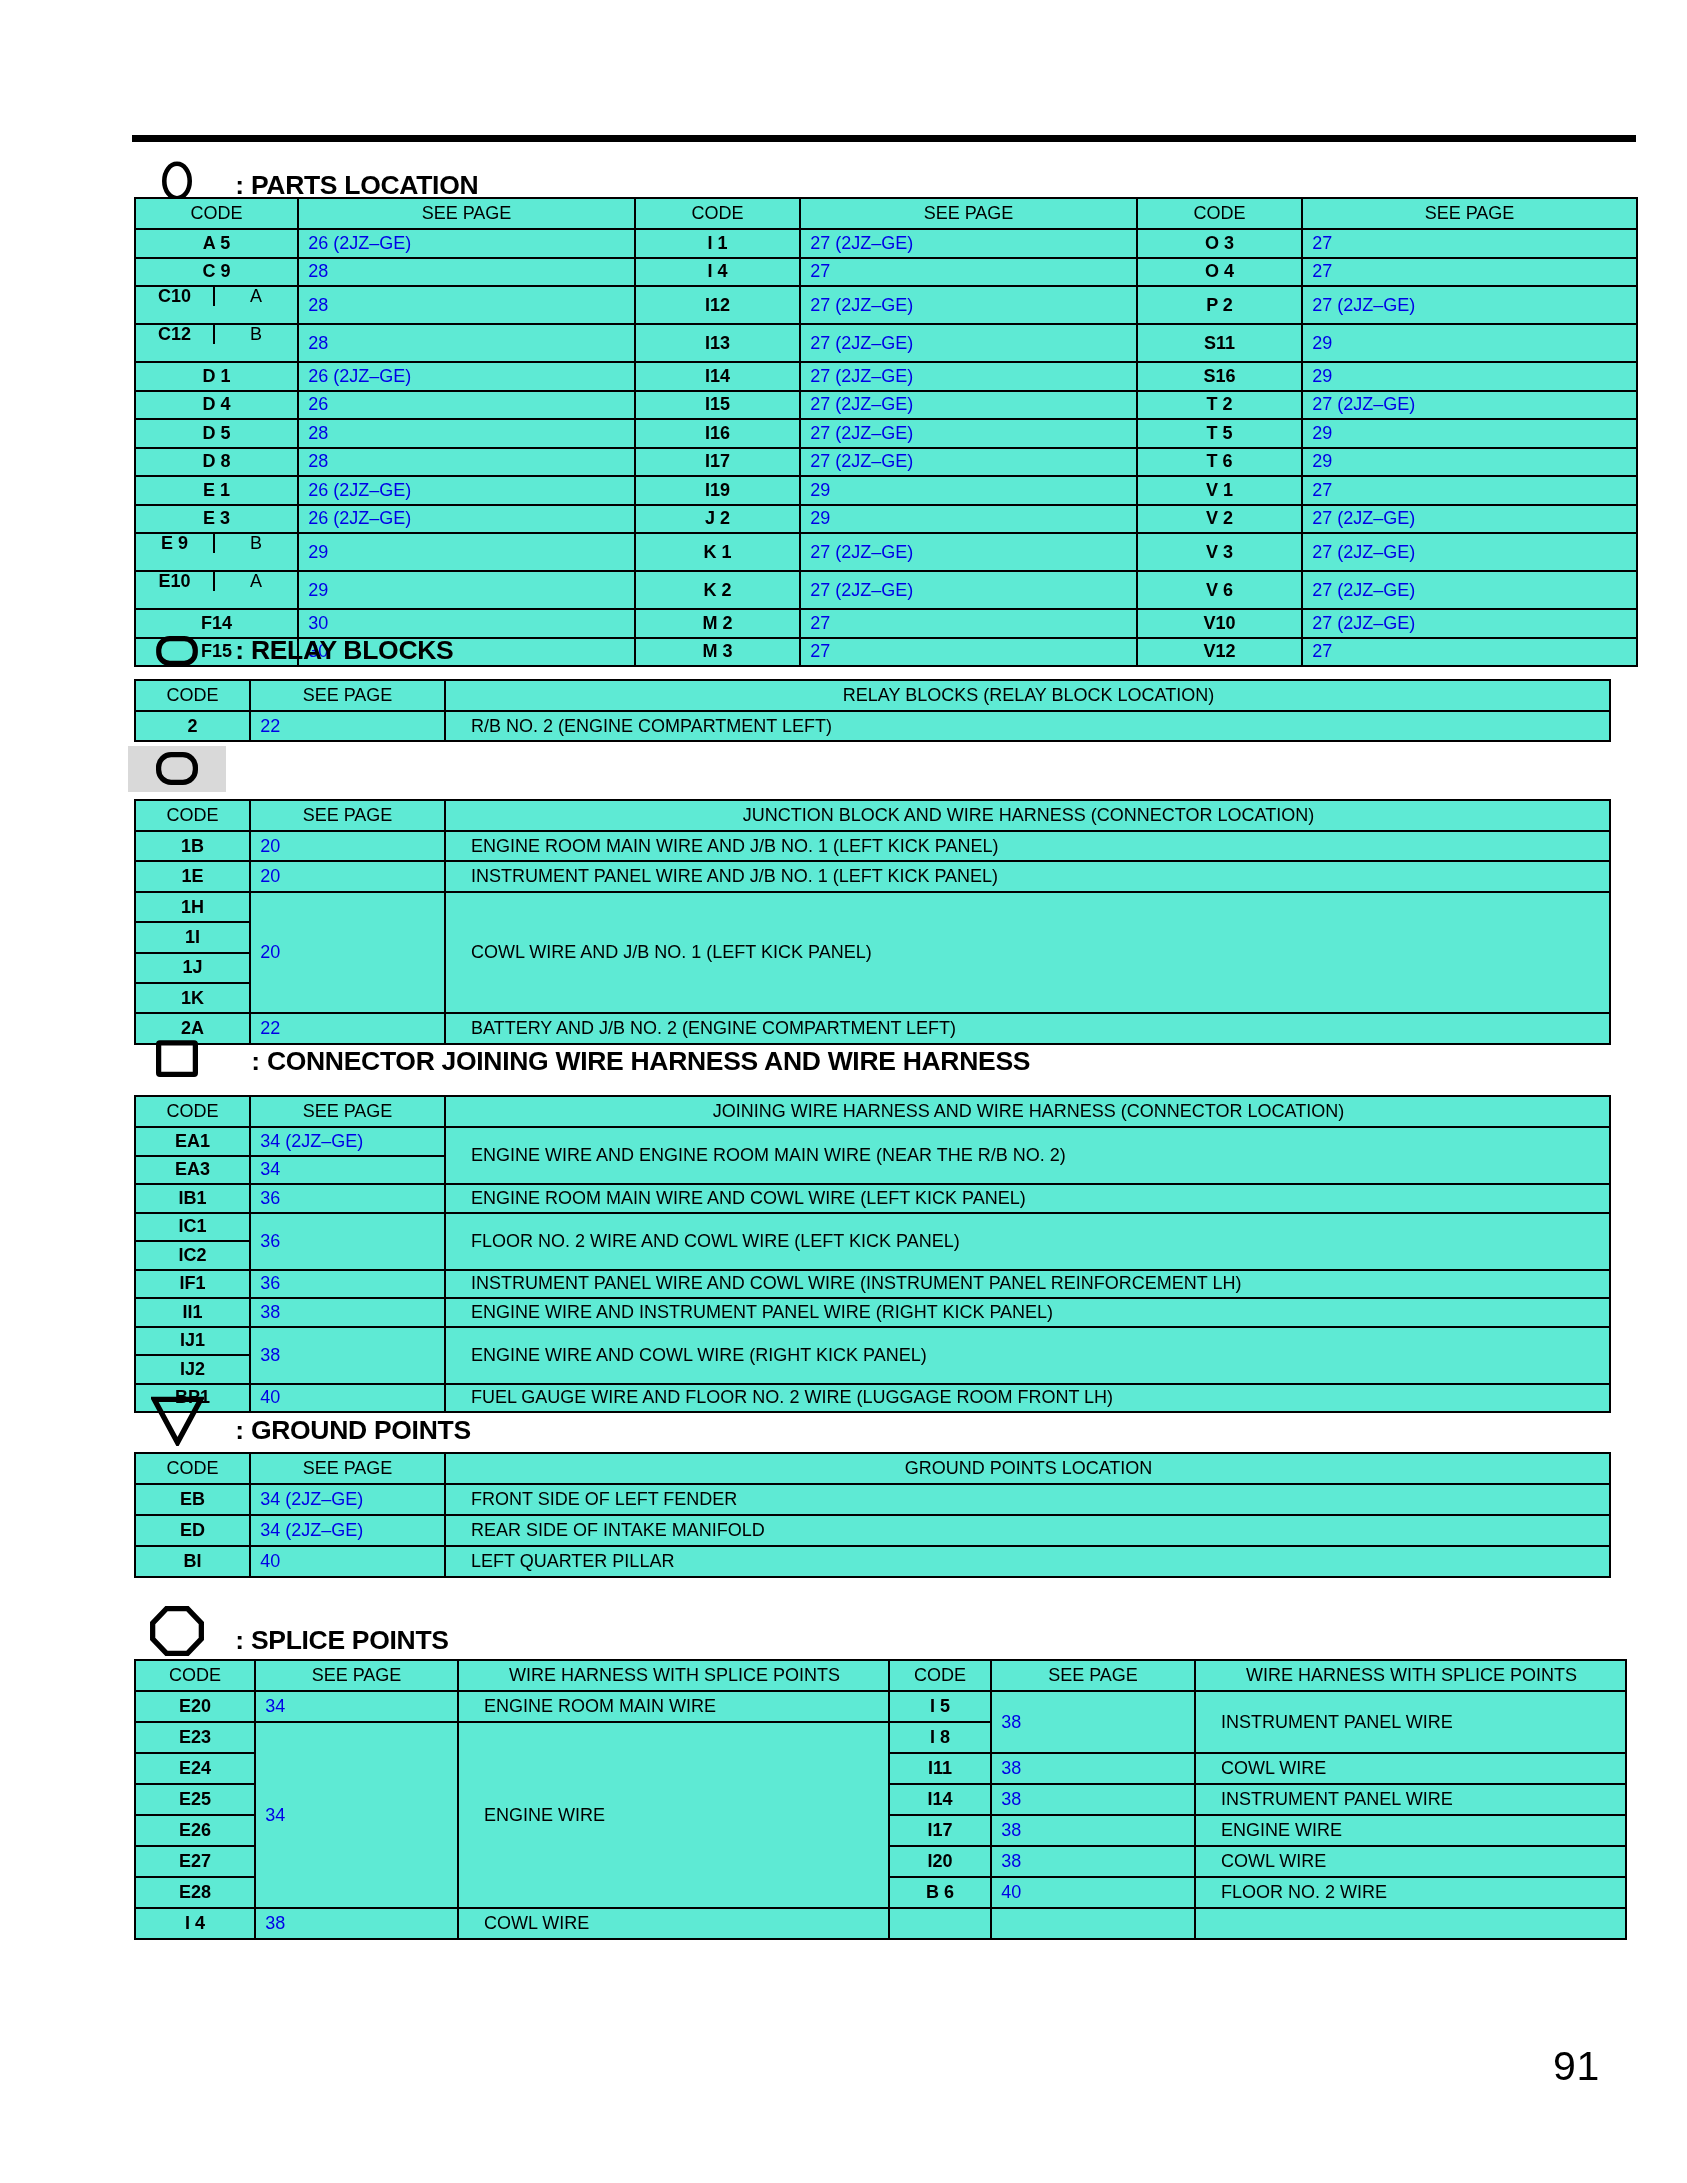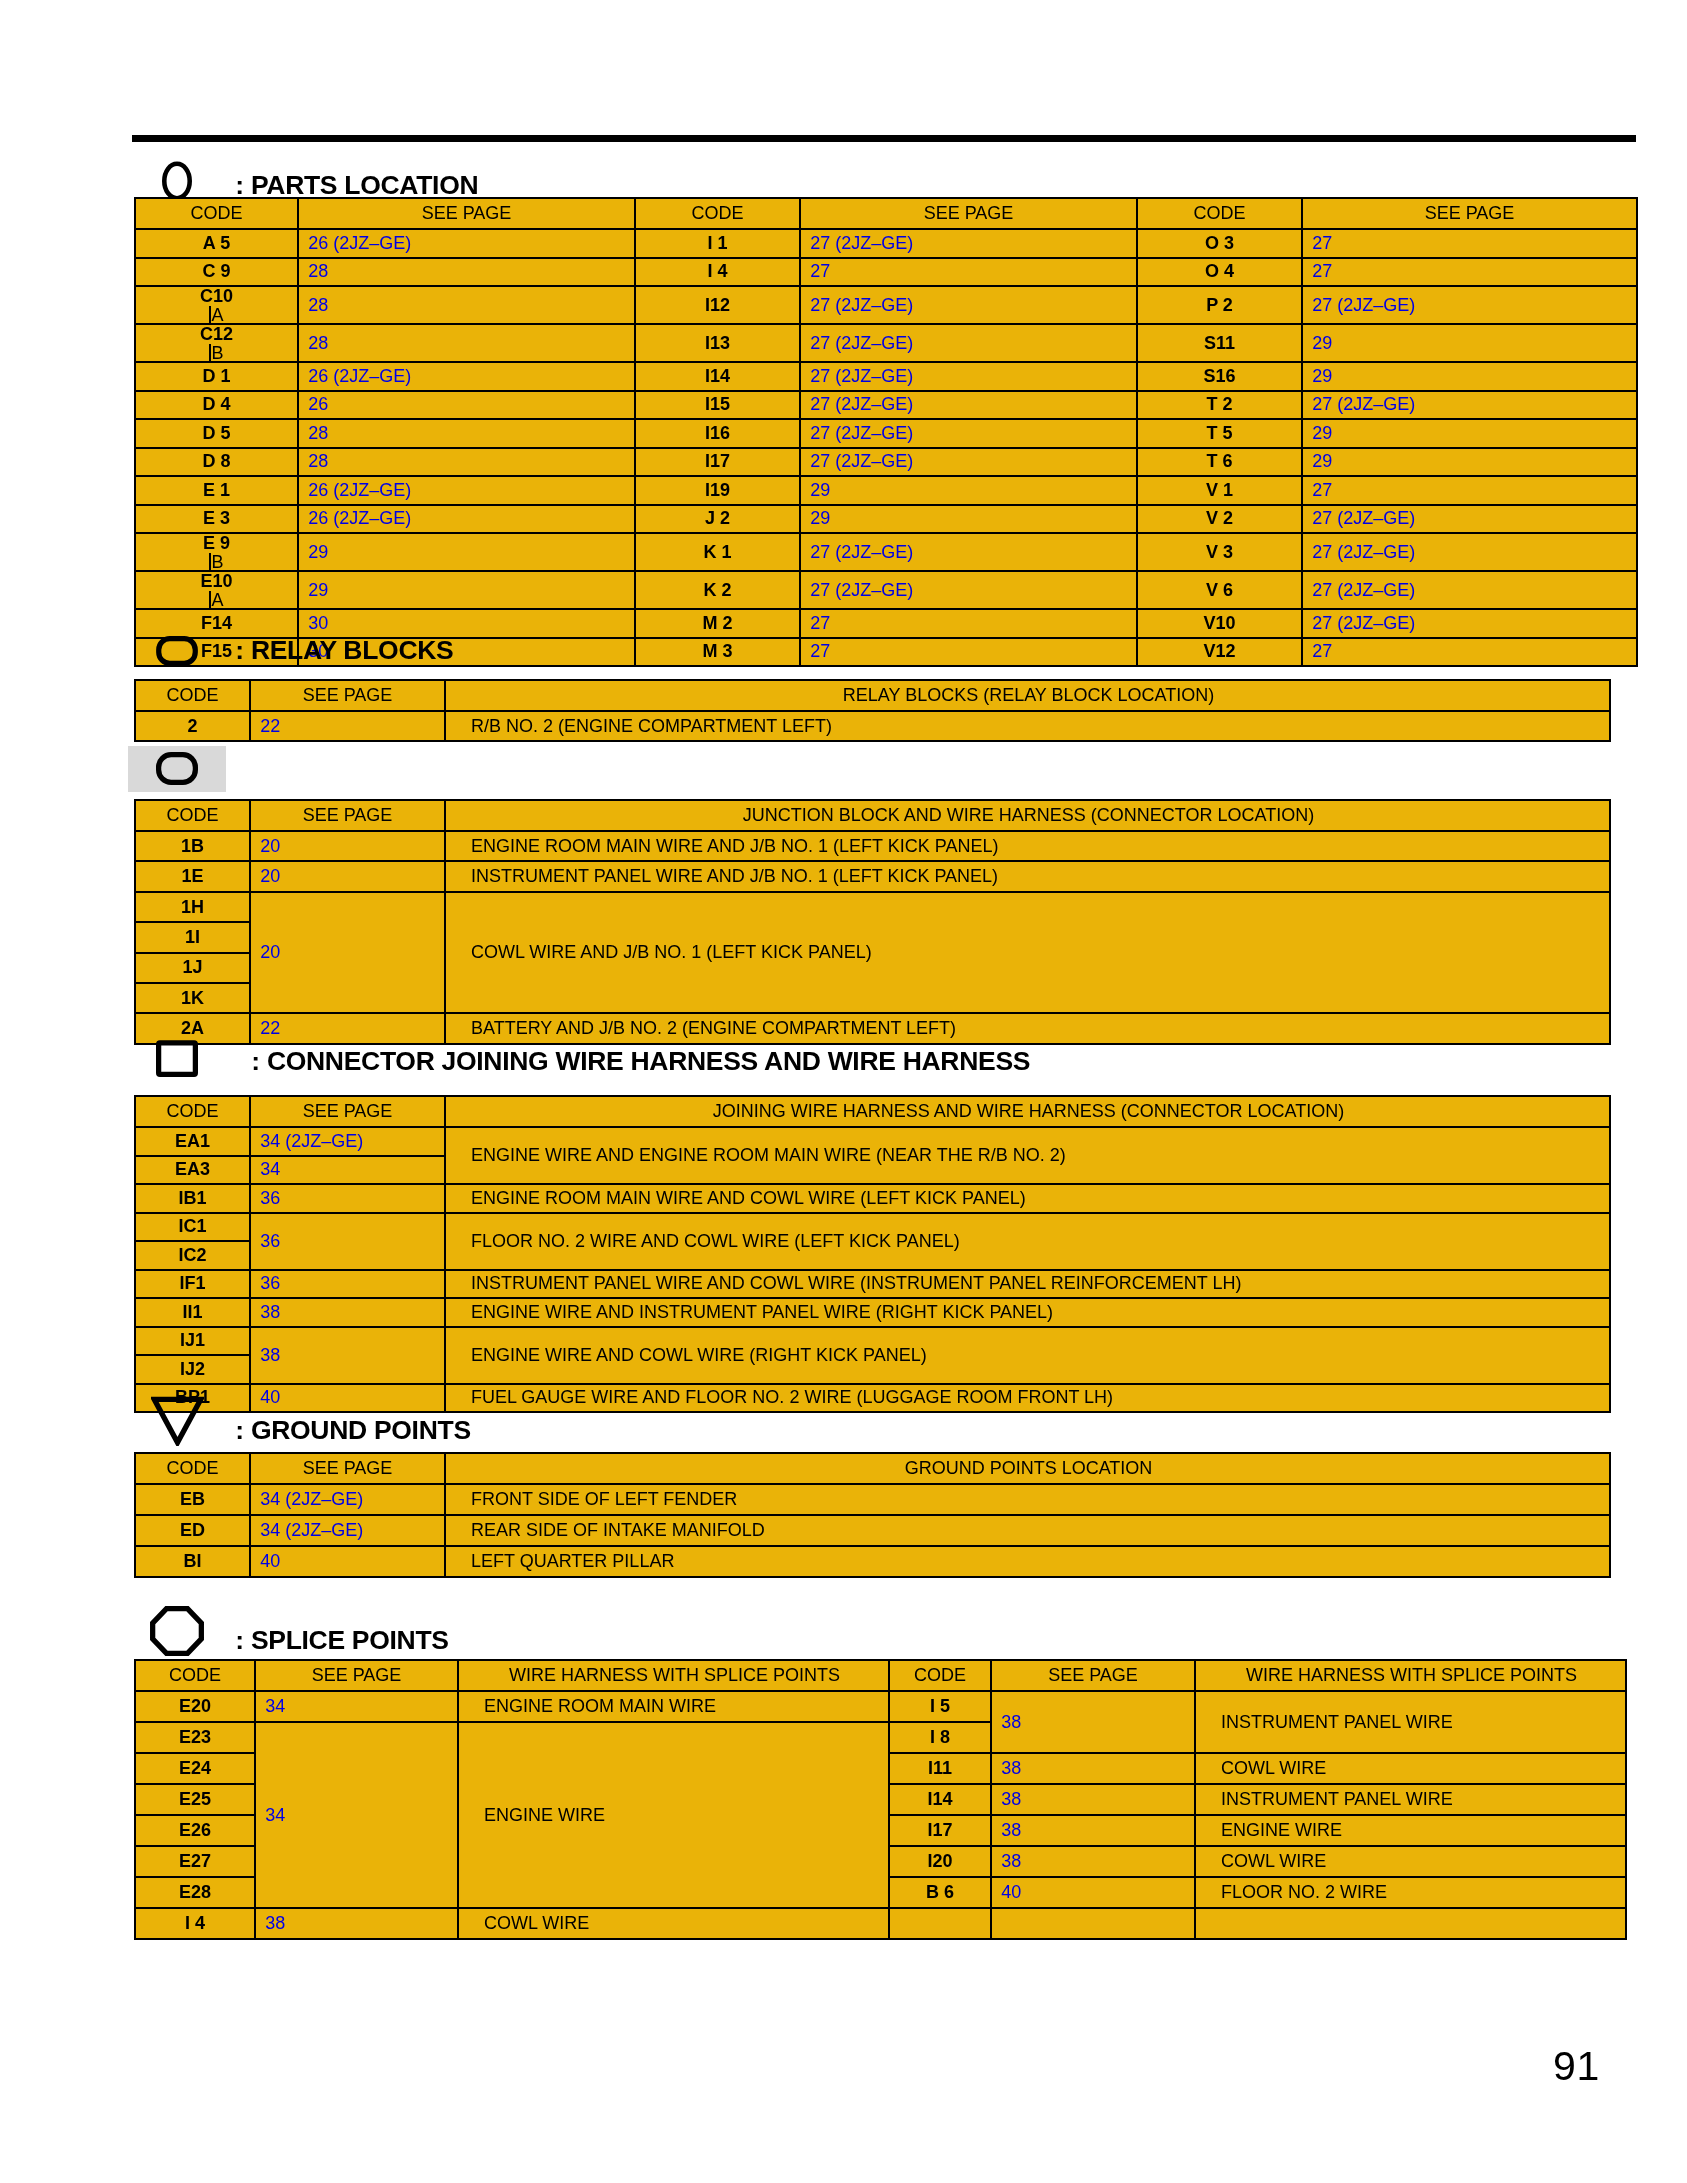--- a/index.html
+++ b/index.html
@@ -7,21 +7,21 @@
         font-family:"Liberation Sans", sans-serif;color:#000;}
   .rule{position:absolute;left:132px;top:135px;width:1504px;height:7.3px;background:#000;}
 
   
   .sec{position:absolute;left:128px;display:flex;align-items:flex-end;}
   .icon-wrap{width:98px;display:flex;align-items:center;justify-content:center;flex:0 0 98px;}
   .icon-wrap.shaded{background:#d9d9d9;padding:6.6px 0;}
   .sec-title{margin:0 0 0 9.3px;font-size:26.5px;font-weight:700;letter-spacing:-0.3px;white-space:nowrap;}
 
   
-  table{border-collapse:collapse;table-layout:fixed;position:absolute;background:#eab308;}
+  table{border-collapse:collapse;table-layout:fixed;position:absolute;background:#5eead4;}
   th,td{border:2px solid #000;font-size:18px;line-height:1.05;overflow:hidden;
         white-space:nowrap;padding:0;vertical-align:middle;}
   table{border:2.6px solid #000;}
   th{font-weight:400;height:29px;text-align:center;}
   th.desc-h{text-align:center;padding-left:2px;}
   td.code{text-align:center;font-weight:700;}
   td.ref{color:#0000e6;text-align:left;padding-left:9.3px;}
   td.desc{text-align:left;padding-left:25px;}
   .t-parts td{height:26.5px;}
   .t-relay td{height:28px;}
@@ -30,21 +30,21 @@
   .t-ground td{height:29px;margin-top:32px;}
   .t-splice td{height:29px;}
   .t-parts{left:134px;top:197px;width:1501px;}
   .t-relay{left:134px;top:679px;width:1475px;}
   .t-junction{left:134px;top:799px;width:1475px;}
   .t-connector{left:134px;top:1095px;width:1475px;}
   .t-ground{left:134px;top:1452px;width:1475px;}
   .t-splice{left:134px;top:1659px;width:1492px;}
 
   
-  .split{display:flex;align-items:center;height:36px;flex-direction:column;}
+  .split{display:flex;align-items:flex-start;height:36px;}
   .split .c{width:77px;display:flex;align-items:center;justify-content:center;font-weight:700;}
   .split .l{flex:1;border-left:2px solid #000;display:flex;align-items:center;justify-content:center;font-weight:400;}
 
   .pgnum{position:absolute;left:1553px;top:2043px;font-size:41px;letter-spacing:0.7px;}
   svg{display:block;}
 </style>
 </head>
 <body>
 
 <div class="page">

